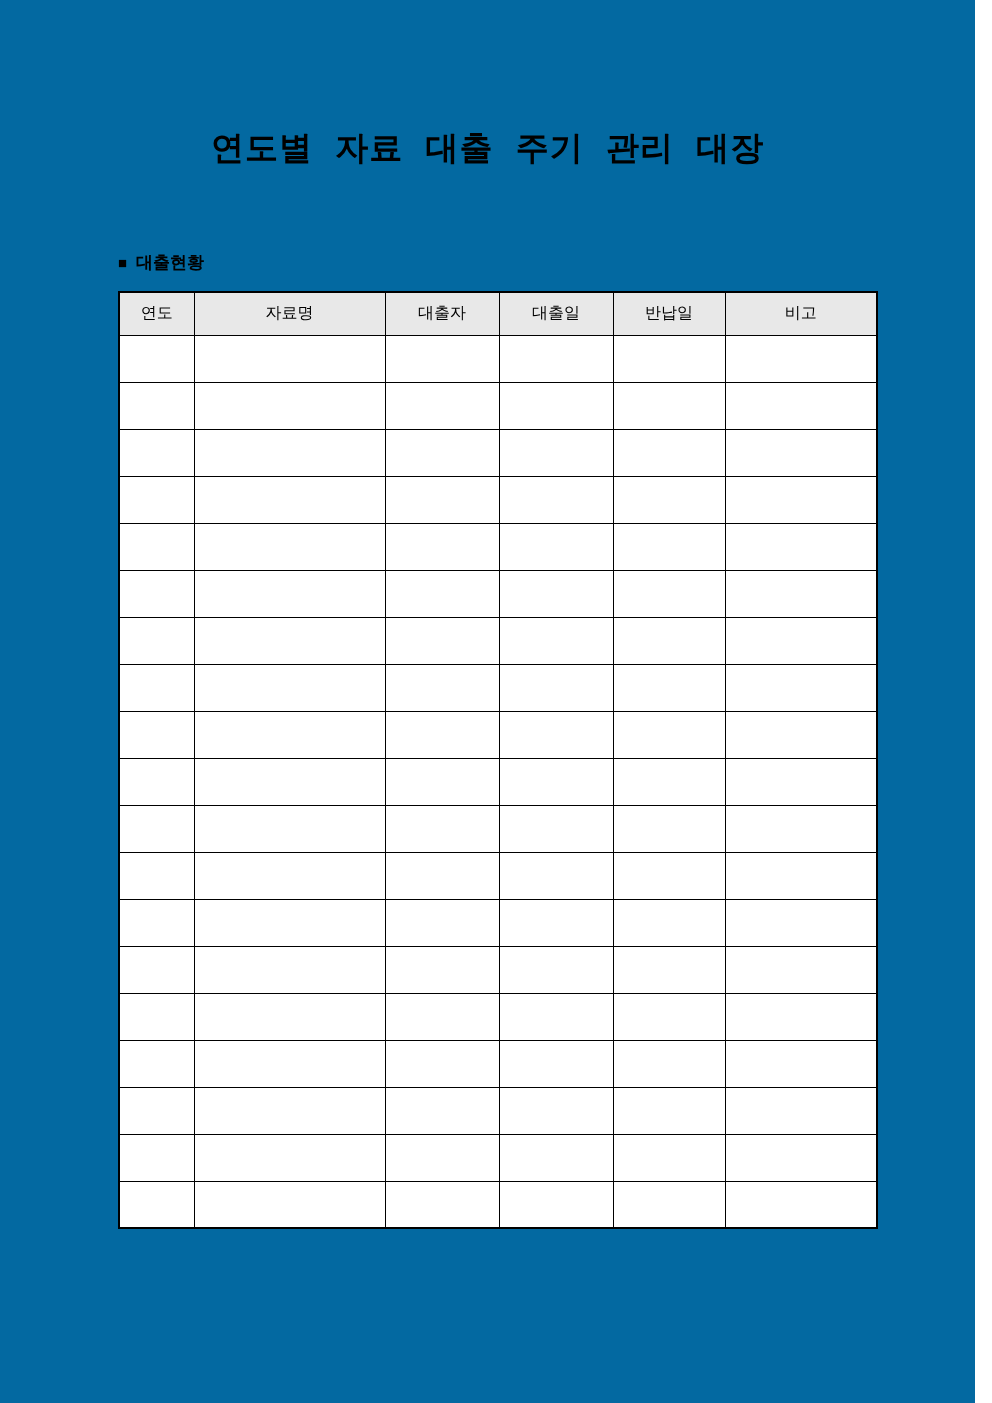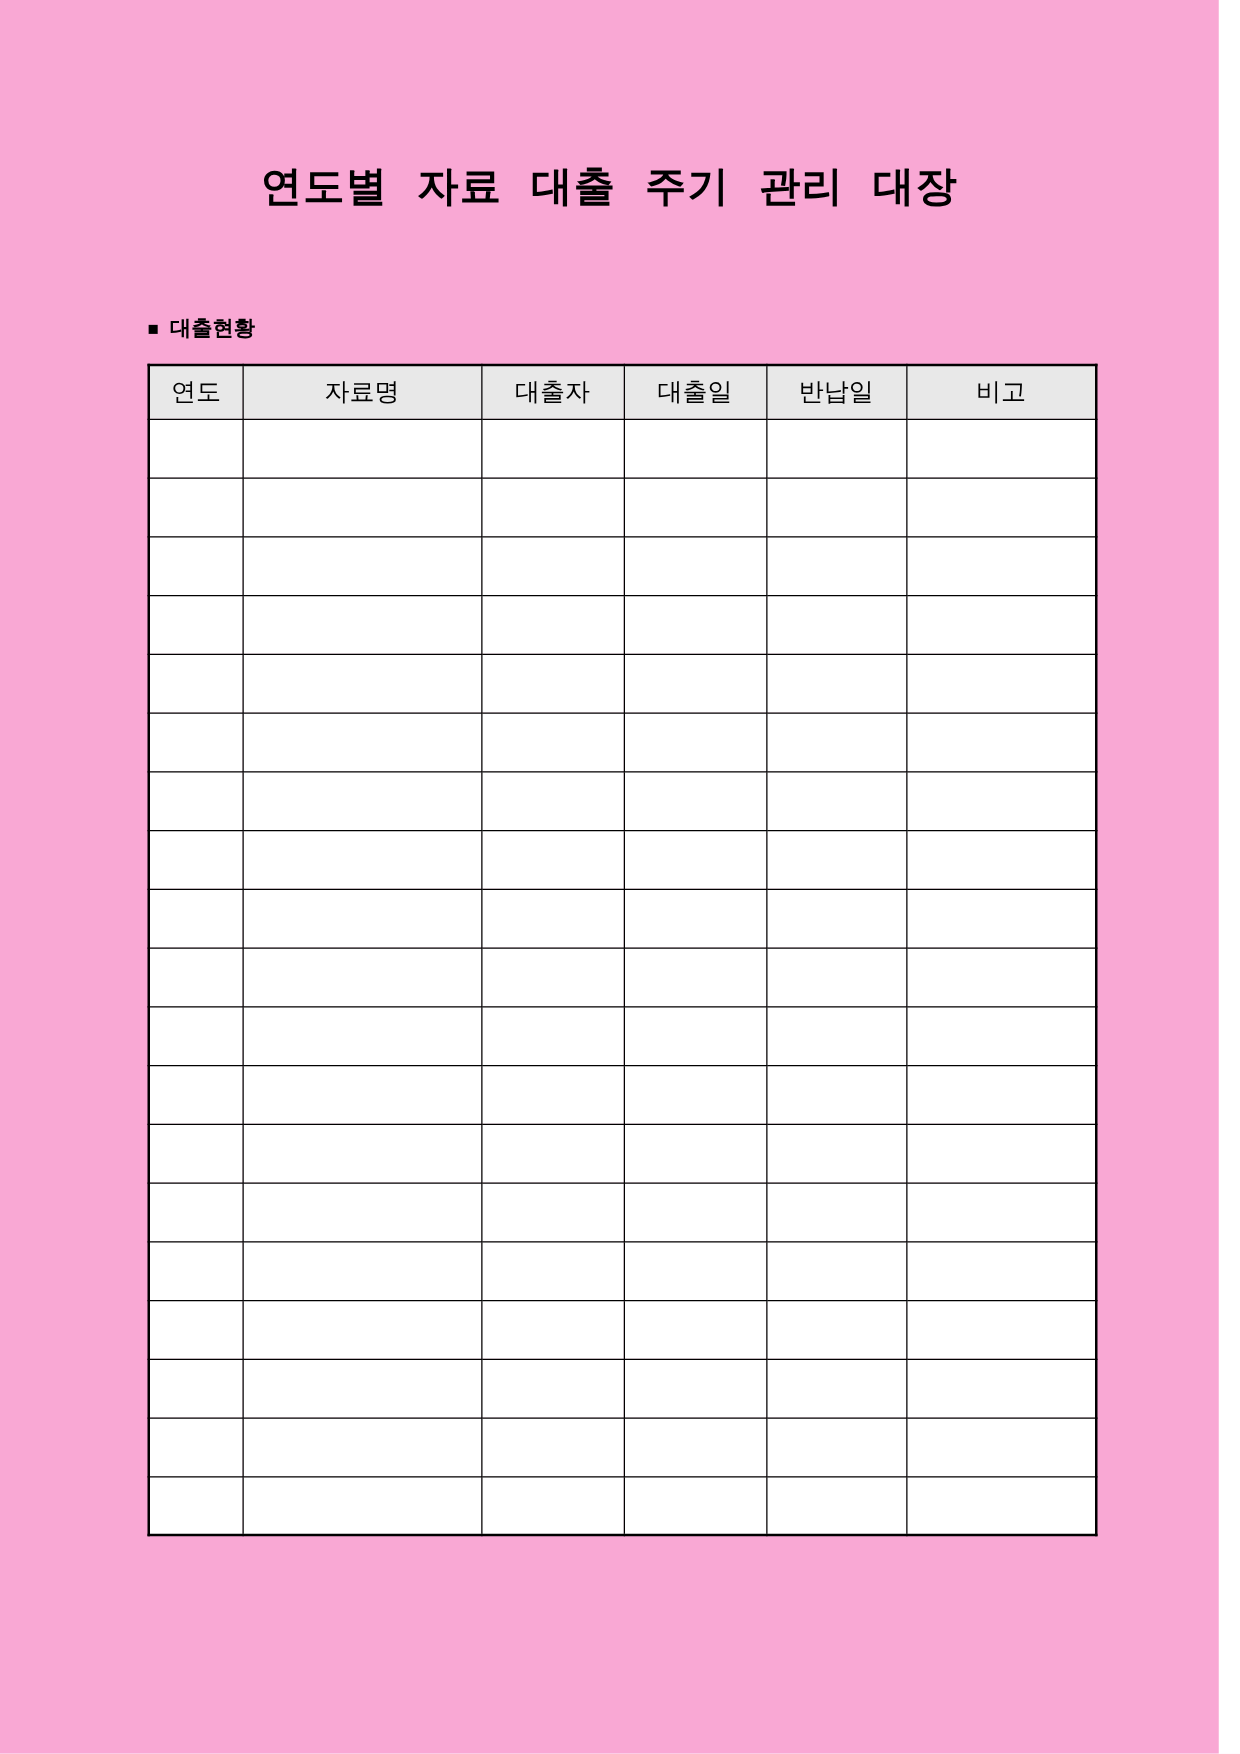--- a/index.html
+++ b/index.html
@@ -5,22 +5,22 @@
   * { box-sizing: border-box; }
   html, body {
     margin: 0;
     padding: 0;
     background: #ffffff;
   }
   .page {
     position: relative;
     width: 975px;
     height: 1403px;
-    background: #f9a8d4;
-    font-family: Liberation Sans, sans-serif;
+    background: #0369a1;
+    font-family: Liberation Serif, serif;
     color: #000000;
     overflow: hidden;
   }
   .doc-title {
     position: absolute;
     top: 128px;
     left: 0;
     width: 100%;
     margin: 0;
     text-align: center;
@@ -54,21 +54,21 @@
     top: 291px;
     width: 758px;
     border-collapse: collapse;
     table-layout: fixed;
     border: 2px solid var(--border-color, #000000);
   }
   table.loan-table th {
     border: 1px solid var(--border-color, #000000);
     background: var(--header-bg, #e8e8e8);
     height: 43px;
-    font-size: 20px;
+    font-size: 16px;
     font-weight: normal;
     text-align: center;
     vertical-align: middle;
     padding: 0;
     color: #000000;
   }
   table.loan-table td {
     border: 1px solid var(--border-color, #000000);
     background: #ffffff;
     height: 47px;

